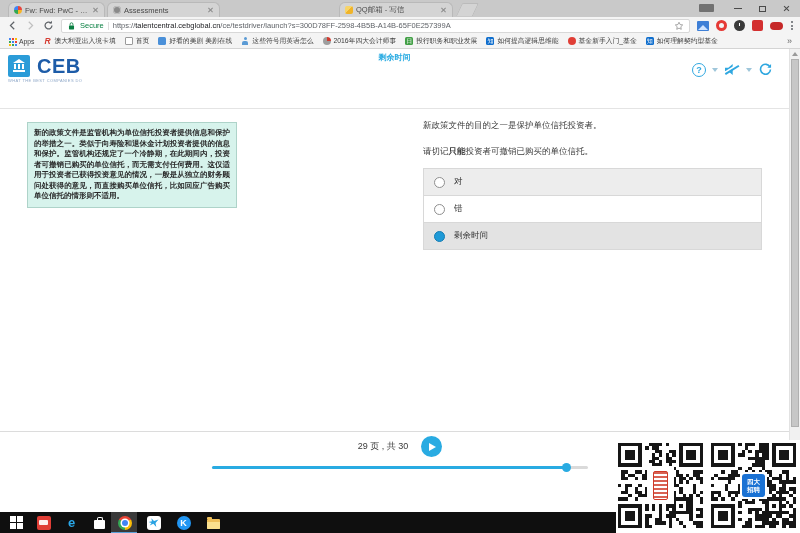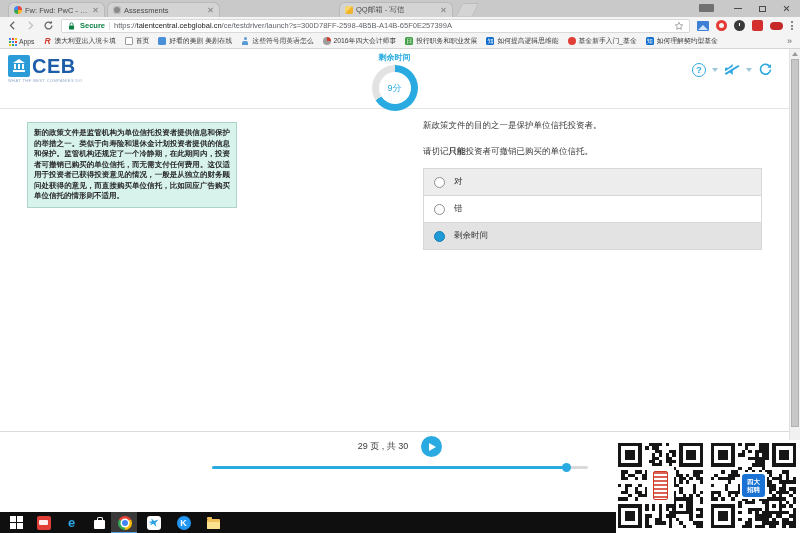--- a/index.html
+++ b/index.html
@@ -32,21 +32,21 @@
   .wclose{width:8px;height:8px;position:relative}
   .wclose::before,.wclose::after{content:"";position:absolute;left:3.5px;top:.5px;width:1px;height:7px;background:#4a4a4a}
   .wclose::before{transform:rotate(45deg)}.wclose::after{transform:rotate(-45deg)}
 
   
   .toolbar{position:absolute;top:17px;left:0;right:0;height:17px;background:#f4f4f4;
            display:flex;align-items:center;padding:0 7px;gap:7px;box-sizing:border-box}
   .navbtn{flex:0 0 auto;display:flex}
   .addressbar{flex:1;height:12px;background:#fff;border:1px solid #d8d8d8;border-radius:2px;
               display:flex;align-items:center;padding:0 5px;gap:4px;min-width:0}
-  .secure{color:#0b8043;font-size:7.5px;font-weight:bold;flex:0 0 auto}
+  .secure{color:#0b8043;font-size:7.5px;font-weight:normal;flex:0 0 auto}
   .bar-sep{width:1px;height:8px;background:#ddd;flex:0 0 auto}
   .url{font-size:7.5px;color:#5f6368;white-space:nowrap;overflow:hidden;min-width:0;flex:1}
   .url .dom{color:#202124;font-weight:normal}
   .star{margin-left:auto;flex:0 0 auto;display:flex}
   .ext{display:flex;align-items:center;gap:7px;flex:0 0 auto}
   .ext-shot{width:12px;height:10px;background:#3e7fd6;border-radius:1px;position:relative;overflow:hidden}
   .ext-shot::after{content:"";position:absolute;left:1px;bottom:1px;border-left:5px solid transparent;border-right:5px solid transparent;border-bottom:5px solid #cfe3ff}
   .ext-o{width:11px;height:11px;border-radius:50%;border:3px solid #e53935;box-sizing:border-box}
   .ext-clock{width:11px;height:11px;border-radius:50%;background:#3a3a3a;position:relative}
   .ext-clock::after{content:"";position:absolute;left:5px;top:2.5px;width:1px;height:3.5px;background:#fff}
@@ -74,21 +74,21 @@
   .bm-wheel{border-radius:50%;background:conic-gradient(#d23b2f 0 25%,#9e9e9e 0 100%)}
   .bm-green{background:#43a047}
   .bm-zhihu{background:#0f6ecd}
   .bm-redc{border-radius:50%;background:#e03e36}
   .bm-overflow{margin-left:auto;color:#666;font-size:9px;flex:0 0 auto}
 
   
   .page{position:absolute;top:49px;left:0;right:0;bottom:0;background:#fff}
   .pageheader{position:absolute;top:0;left:0;right:11px;height:59px;border-bottom:1px solid #e4e4e4;background:#fff}
   .logo{position:absolute;left:8px;top:6px}
-  .logo-row{display:flex;align-items:flex-end;gap:2px}
+  .logo-row{display:flex;align-items:flex-end;gap:7px}
   .logo-text{font-size:20px;font-weight:bold;color:#1d5ca8;letter-spacing:.5px;line-height:22px}
   .logo-tag{font-size:4px;color:#8fa8c8;letter-spacing:.4px;margin-top:1px}
   .timer{position:absolute;left:50%;transform:translateX(-50%);top:3px;display:flex;flex-direction:column;align-items:center;z-index:3}
   .timer-label{font-size:8px;color:#29abe2;font-weight:bold}
   .donut{margin-top:2px;width:46px;height:46px;border-radius:50%;position:relative;background:#e2e2e2}
   .donut::after{content:"";position:absolute;inset:7px;background:#fff;border-radius:50%}
   .donut-text{position:absolute;inset:0;display:flex;align-items:center;justify-content:center;
               font-size:9px;color:#29abe2;z-index:2}
   .hdricons{position:absolute;right:16px;top:13px;display:flex;align-items:center;gap:6px}
   .help{width:14px;height:14px;border:1.4px solid #2fa7e0;border-radius:50%;color:#2fa7e0;font-size:9px;
@@ -297,23 +297,20 @@
               <rect width="22" height="22" rx="2" fill="#2b9cd8"></rect>
               <path fill="#fff" d="M11 4l6 4H5zM6 9h2v5H6zm4 0h2v5h-2zm4 0h2v5h-2zM5 15h12v2H5z"></path>
             </svg>
           <span class="logo-text">CEB</span>
         </div>
         <div class="logo-tag">WHAT THE BEST COMPANIES DO</div>
       </div>
 
       <div class="timer">
         <span class="timer-label">剩余时间</span>
-        <div class="donut" style="background: conic-gradient(rgb(41, 171, 226) 0deg, rgb(41, 171, 226) 237.6deg, rgb(226, 226, 226) 237.6deg, rgb(226, 226, 226) 360deg);">
-          <span class="donut-text">9分</span>
-        </div>
       </div>
 
       <div class="hdricons">
         <span class="help">?</span>
         <span class="caret"></span>
         <span class="mute">
             <span class="mute-body"></span>
             <span class="mute-slash"></span>
           </span>
         <span class="caret"></span>

